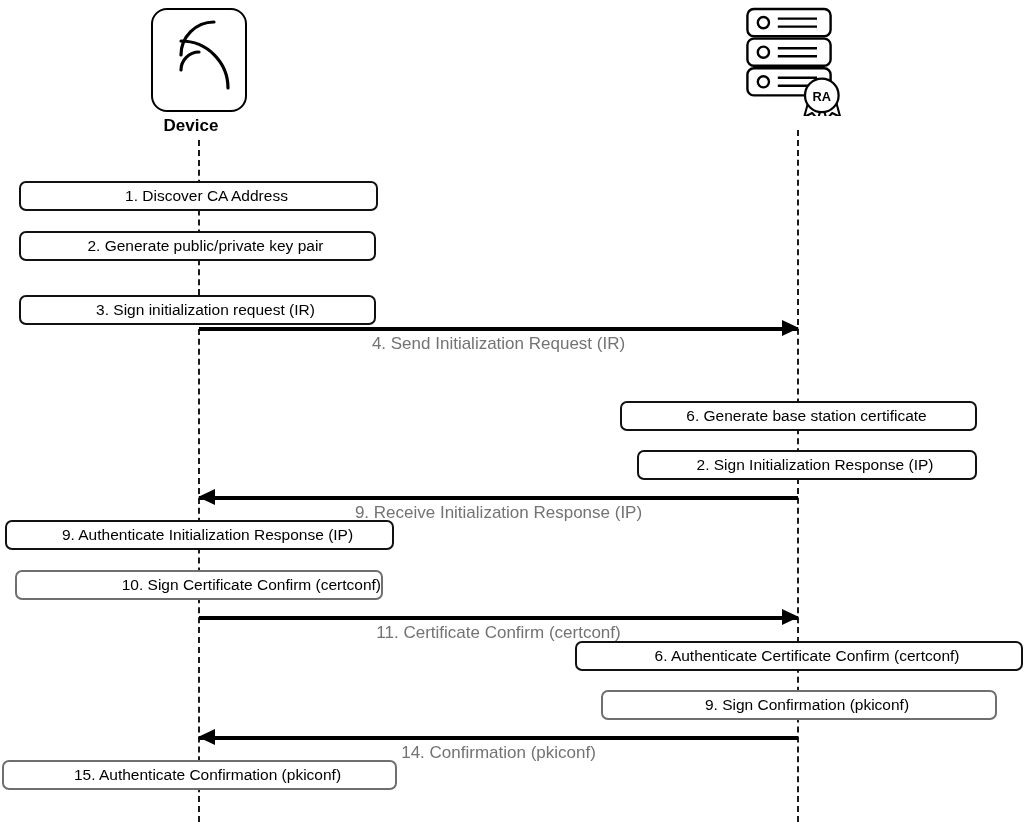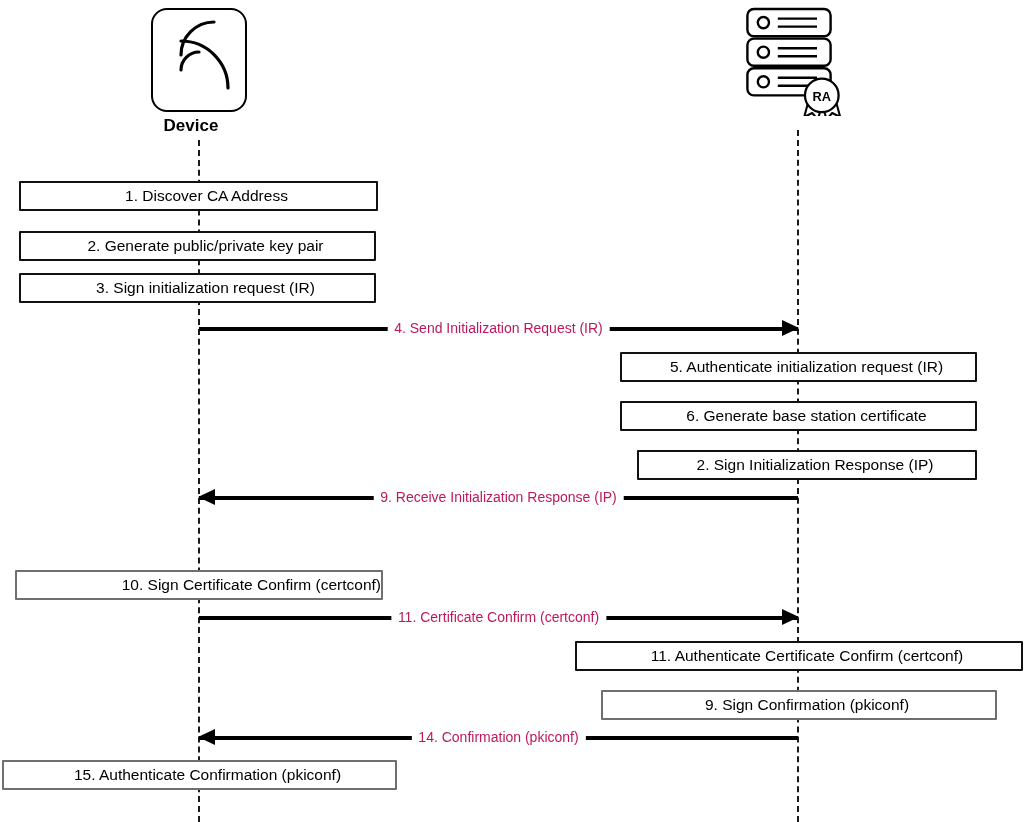--- a/index.html
+++ b/index.html
@@ -56,21 +56,21 @@
     width: 104px;
     height: 110px;
   }
 
   
   .act-box {
     position: absolute;
     height: 30px;
     box-sizing: border-box;
     border: 2px solid #111;
-    border-radius: 1px;
+    border-radius: 7px;
     background: #ffffff;
     display: flex;
     align-items: center;
     justify-content: center;
     z-index: 4;
     padding-left: 16px;
   }
   .act-box.soft {
     border-color: #6f6f6f;
   }
@@ -106,27 +106,27 @@
   .msg.to-right .head {
     right: -1px;
     border-left: 17px solid #000;
   }
   .msg.to-left .head {
     left: -1px;
     border-right: 17px solid #000;
   }
   .msg .msg-label {
     position: absolute;
-    top: 0;
+    top: 16px;
     left: 50%;
     transform: translateX(-50%);
     background: #ffffff;
     padding: 0 7px;
-    font-size: 14px;
-    color: #be185d;
+    font-size: 17px;
+    color: #737373;
     white-space: nowrap;
     line-height: 22px;
     z-index: 3;
   }
 </style>
 </head>
 <body>
 
 <div id="canvas">
 
@@ -175,61 +175,61 @@
   </div>
 
   <div class="act-box" style="left:19px; top:181px; width:359px;">
     <span>1. Discover CA Address</span>
   </div>
 
   <div class="act-box" style="left:19px; top:231px; width:357px;">
     <span>2. Generate public/private key pair</span>
   </div>
 
-  <div class="act-box" style="left:19px; top:273px; width:357px;">
+  <div class="act-box" style="left:19px; top:295px; width:357px;">
     <span>3. Sign initialization request (IR)</span>
   </div>
 
   <div class="msg to-right" style="left:199px; top:317px; width:599px;">
     <div class="shaft"></div>
     <div class="head"></div>
     <div class="msg-label">4. Send Initialization Request (IR)</div>
   </div>
 
-  <div class="act-box" style="left:620px; top:352px; width:357px;">
-    <span>5. Authenticate initialization request (IR)</span>
-  </div>
 
   <div class="act-box" style="left:620px; top:401px; width:357px;">
     <span>6. Generate base station certificate</span>
   </div>
 
   <div class="act-box" style="left:637px; top:450px; width:340px;">
     <span>2. Sign Initialization Response (IP)</span>
   </div>
 
   <div class="msg to-left" style="left:199px; top:486px; width:599px;">
     <div class="shaft"></div>
     <div class="head"></div>
     <div class="msg-label">9. Receive Initialization Response (IP)</div>
   </div>
 
+  <div class="act-box" style="left:5px; top:520px; width:389px;">
+    <span>9. Authenticate Initialization Response (IP)</span>
+  </div>
 
   <div class="act-box soft" style="left:15px; top:570px; width:368px;justify-content:flex-end;">
     <span>10. Sign Certificate Confirm (certconf)</span>
   </div>
 
   <div class="msg to-right" style="left:199px; top:606px; width:599px;">
     <div class="shaft"></div>
     <div class="head"></div>
     <div class="msg-label">11. Certificate Confirm (certconf)</div>
   </div>
 
   <div class="act-box" style="left:575px; top:641px; width:448px;">
-    <span>11. Authenticate Certificate Confirm (certconf)</span>
+    <span>6. Authenticate Certificate Confirm (certconf)</span>
   </div>
 
   <div class="act-box soft" style="left:601px; top:690px; width:396px;">
     <span>9. Sign Confirmation (pkiconf)</span>
   </div>
 
   <div class="msg to-left" style="left:199px; top:726px; width:599px;">
     <div class="shaft"></div>
     <div class="head"></div>
     <div class="msg-label">14. Confirmation (pkiconf)</div>

